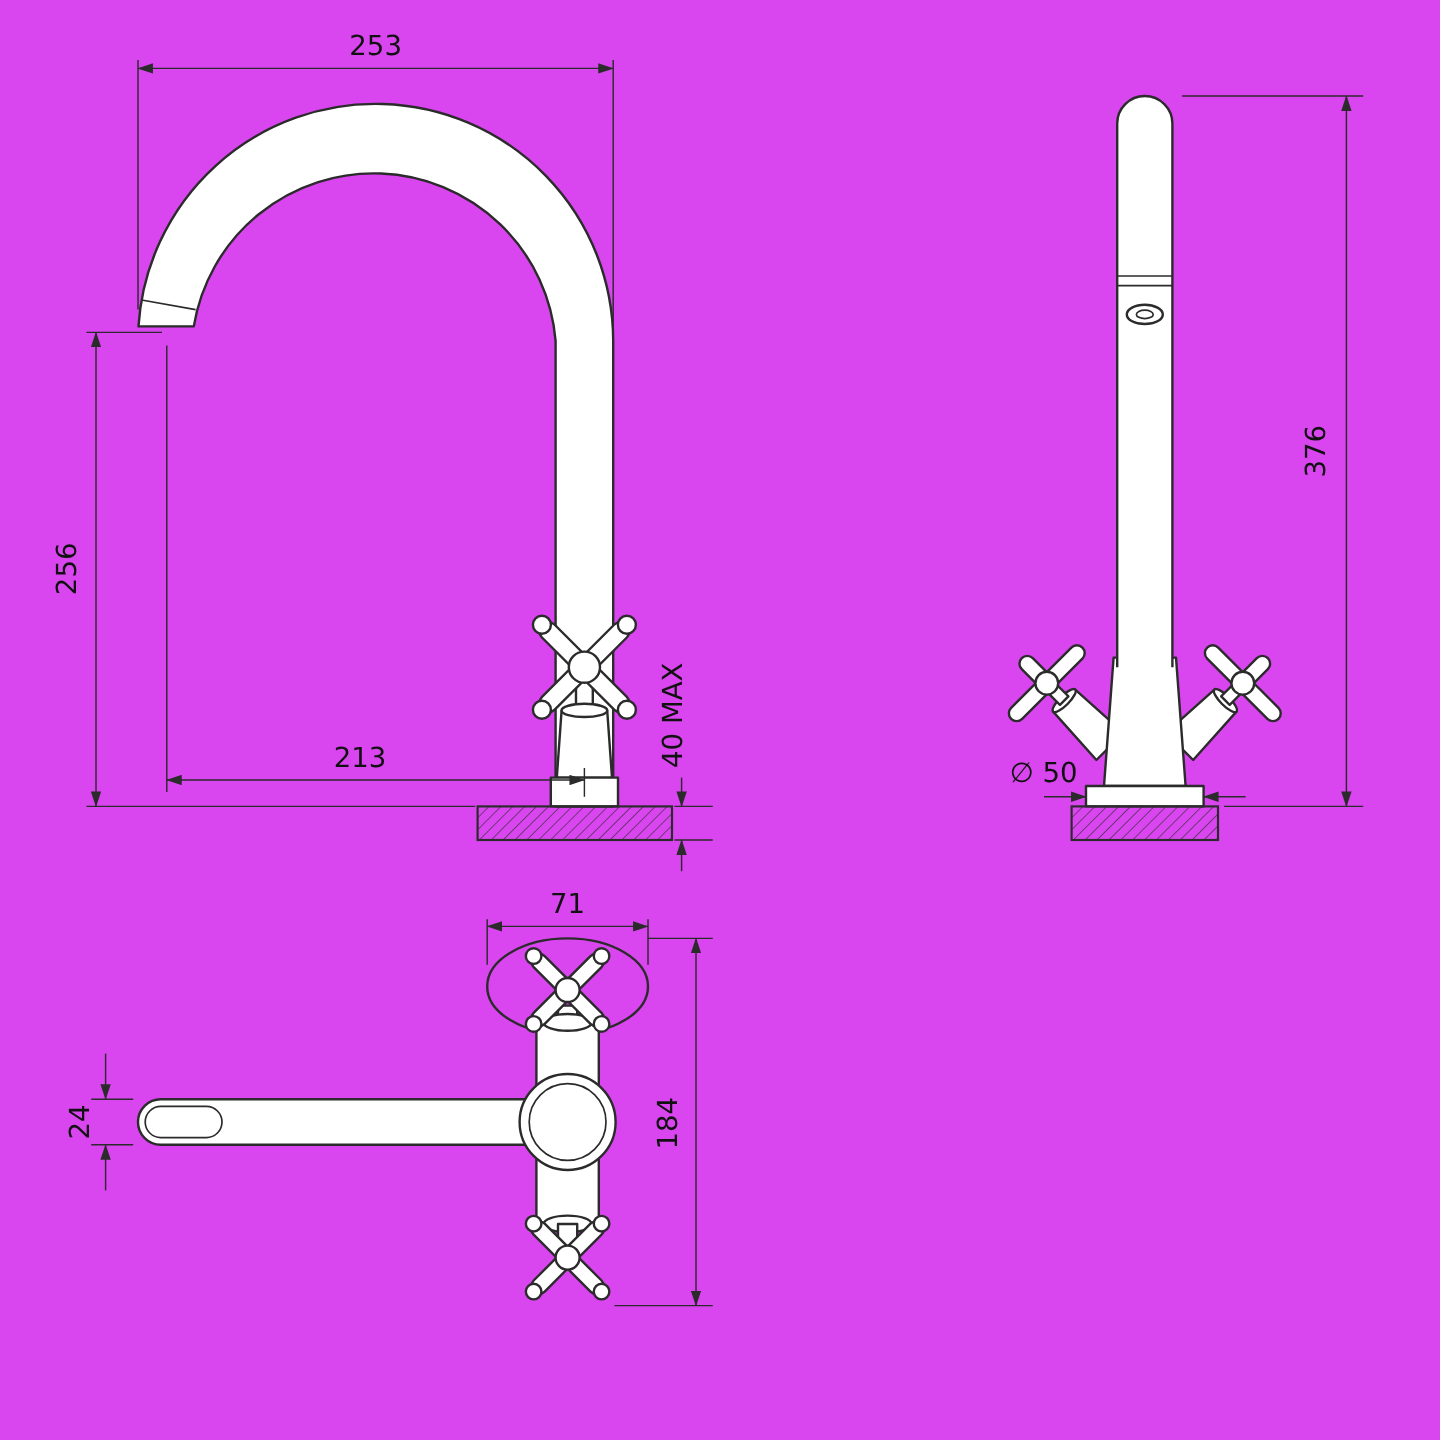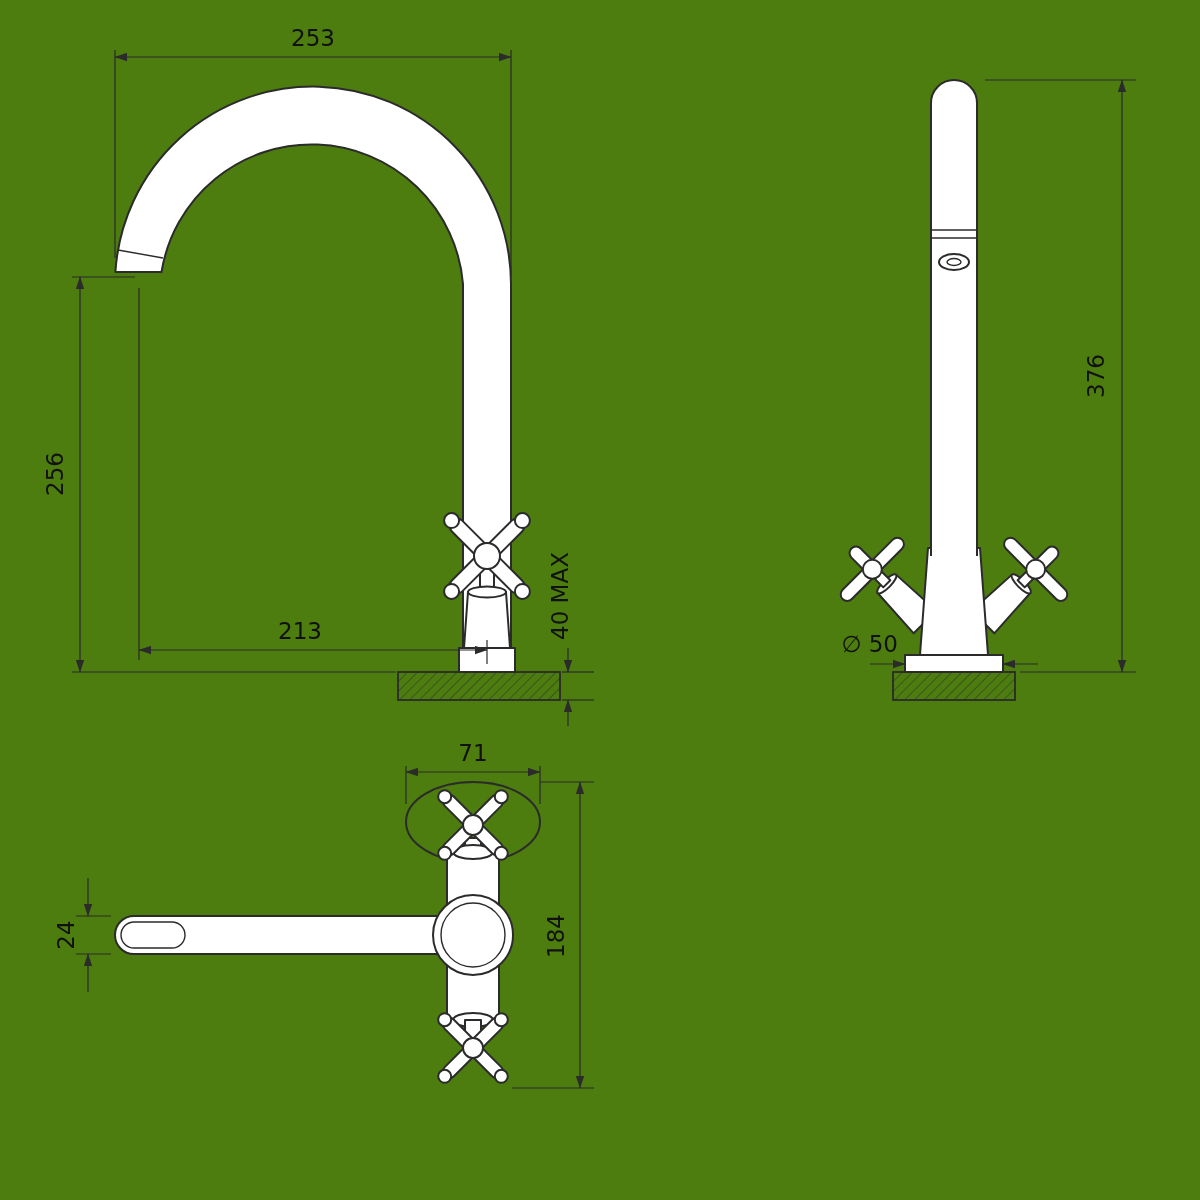--- a/index.html
+++ b/index.html
@@ -4,21 +4,21 @@
 <style>
   html, body {
     margin: 0;
     padding: 0;
     background: #ffffff;
     font-family: "DejaVu Sans", sans-serif;
   }
   .page {
     width: 1200px;
     height: 1200px;
-    background: #4d7c0f;
+    background: #d946ef;
     position: relative;
     overflow: hidden;
   }
   svg { display: block; }
   .outline {
     fill: #ffffff;
     stroke: #2b2b2b;
     stroke-width: 2;
     stroke-linejoin: round;
   }

